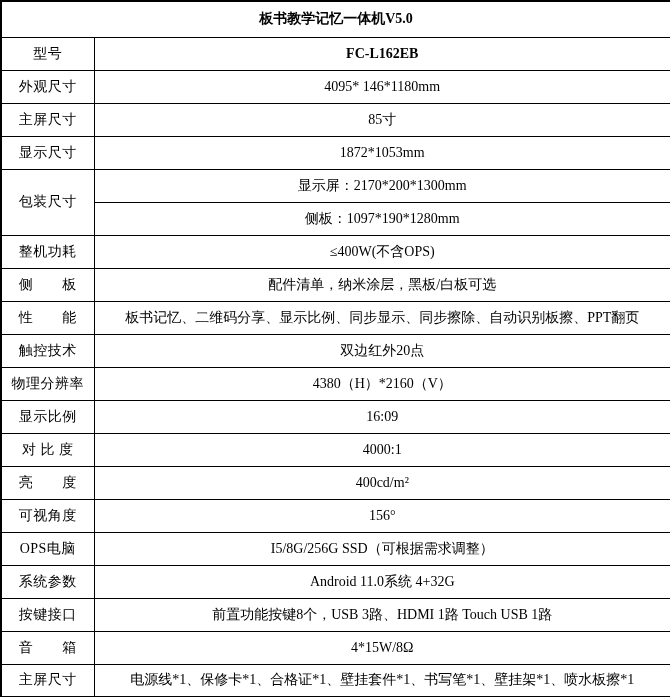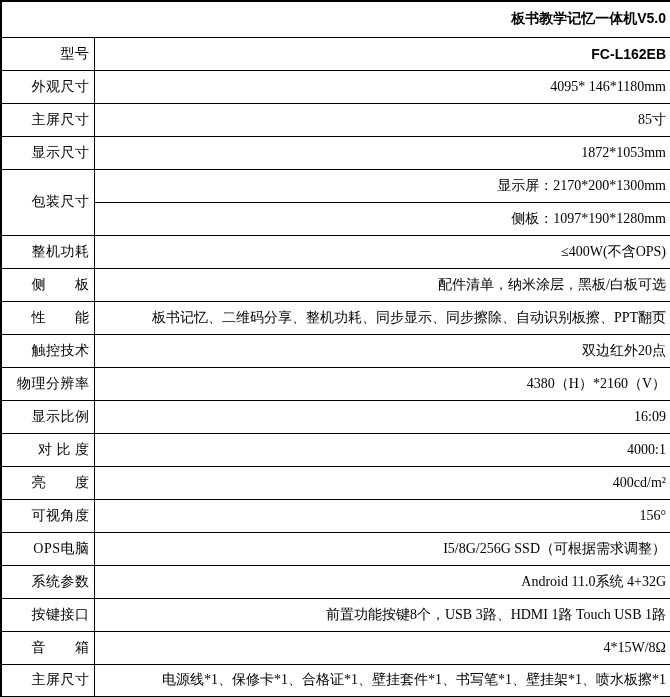--- a/index.html
+++ b/index.html
@@ -17,26 +17,27 @@
     width: 670px;
     height: 697px;
     border-collapse: collapse;
     table-layout: fixed;
     border: 2px solid #000000;
     color: #000000;
     font-family: "Liberation Serif", "DejaVu Serif", serif;
   }
   table.spec td {
     border: 1px solid #000000;
-    text-align: right;
+    text-align: center;
     vertical-align: middle;
     padding: 0 4px;
     font-size: 14px;
     overflow: hidden;
     white-space: pre;
+    font-family: Liberation Serif, serif;
   }
   col.c-label { width: 93px; }
   col.c-value { width: 577px; }
   tr.title-row { height: 36px; }
   tr.data-row { height: 33px; }
   td.title-cell {
     font-family: "Liberation Sans", "DejaVu Sans", sans-serif;
     font-weight: bold;
     font-size: 18px;
     border-bottom: 2px solid #000000;
@@ -102,21 +103,21 @@
         <td class="val">≤400W(不含OPS)</td>
       </tr>
 
       <tr class="data-row">
         <td class="lbl">侧　　板</td>
         <td class="val">配件清单，纳米涂层，黑板/白板可选</td>
       </tr>
 
       <tr class="data-row">
         <td class="lbl">性　　能</td>
-        <td class="val">板书记忆、二维码分享、整机功耗、同步显示、同步擦除、自动识别板擦、PPT翻页</td>
+        <td class="val">板书记忆、二维码分享、显示比例、同步显示、同步擦除、自动识别板擦、PPT翻页</td>
       </tr>
 
       <tr class="data-row">
         <td class="lbl">触控技术</td>
         <td class="val">双边红外20点</td>
       </tr>
 
       <tr class="data-row">
         <td class="lbl">物理分辨率</td>
         <td class="val">4380（H）*2160（V）</td>

